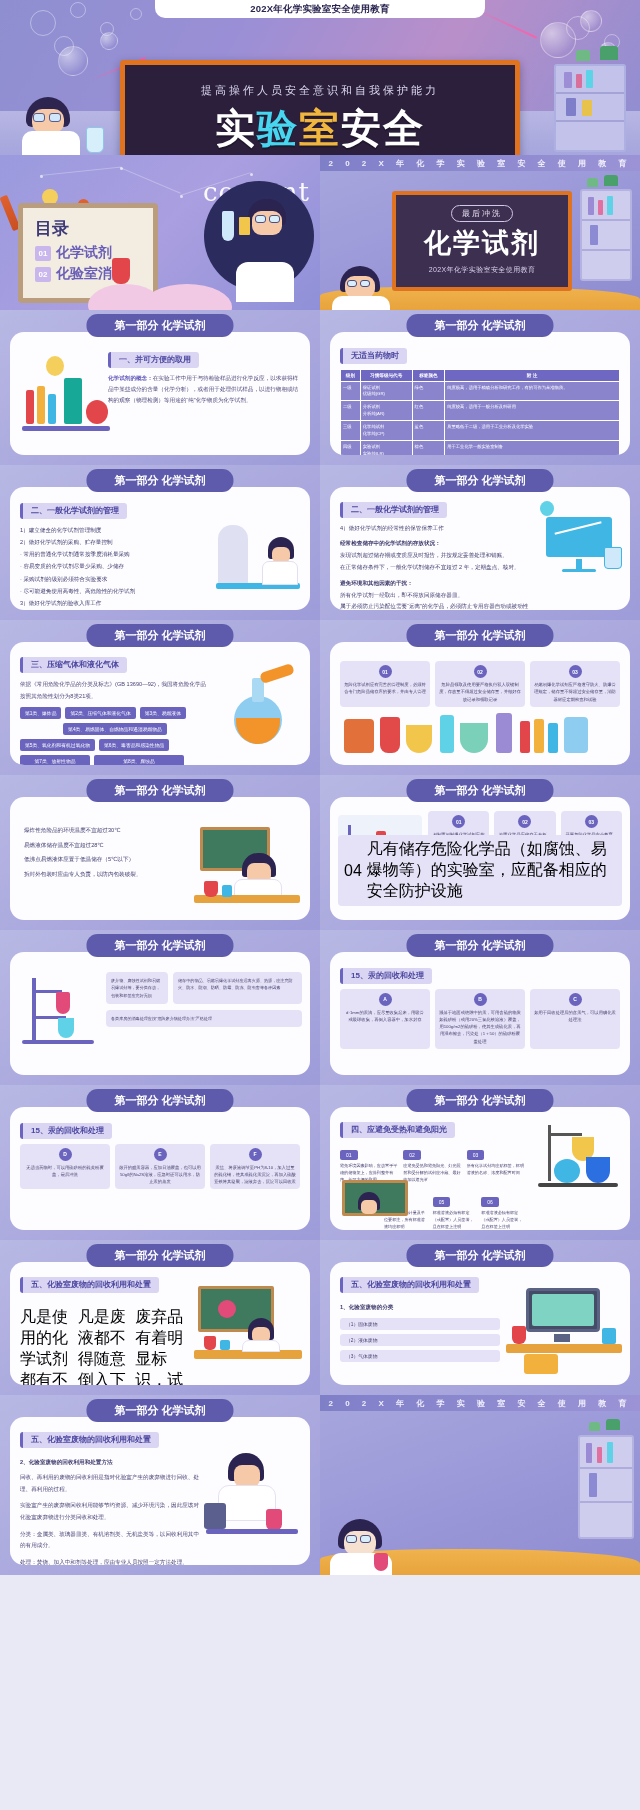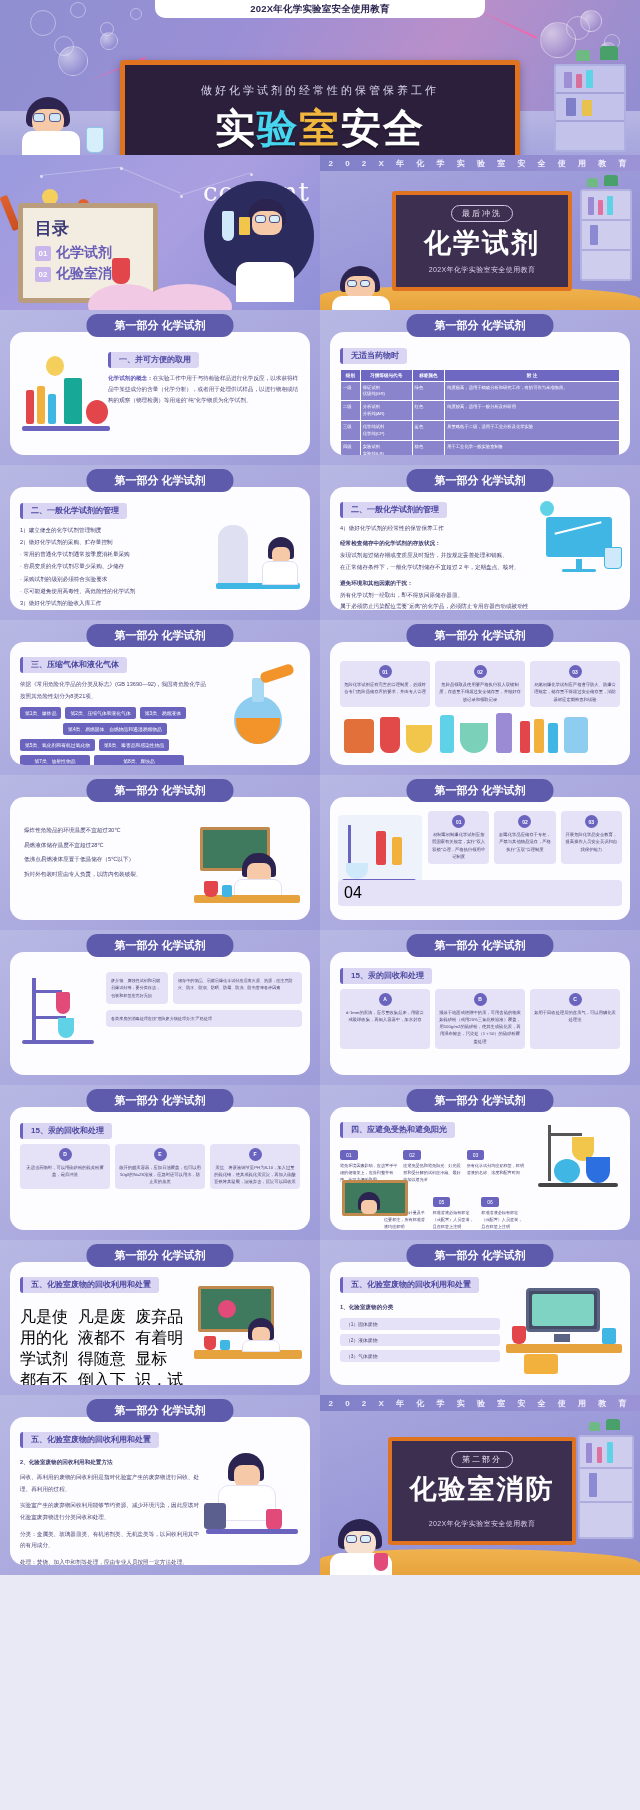--- a/index.html
+++ b/index.html
@@ -175,21 +175,21 @@
       <div style="position:absolute;left:8px;top:6px;width:8px;height:16px;background:#9d8ed6;border-radius:1px;"></div>
       <div style="position:absolute;left:20px;top:8px;width:6px;height:14px;background:#d96f9b;border-radius:1px;"></div>
       <div style="position:absolute;left:30px;top:4px;width:7px;height:18px;background:#5dd3e7;border-radius:1px;"></div>
       <div style="position:absolute;left:10px;top:32px;width:10px;height:18px;background:#7f7ec9;border-radius:1px;"></div>
       <div style="position:absolute;left:26px;top:34px;width:10px;height:16px;background:#e7c34e;border-radius:1px;"></div>
     </div>
     <div style="position:absolute;right:22px;top:46px;width:18px;height:14px;background:#4aa06a;border-radius:3px 3px 0 0;"></div>
     <div style="position:absolute;right:50px;top:50px;width:14px;height:11px;background:#6fba84;border-radius:3px 3px 0 0;"></div>
 
     <div class="board">
-      <div class="sub">做好化学试剂的经常性的保管保养工作</div>
+      <div class="sub">提高操作人员安全意识和自我保护能力</div>
       <div class="big">
         <span class="c1">实</span><span class="c2">验</span><span class="c3">室</span><span class="c1">安</span><span class="c1">全</span>
       </div>
     </div>
 
     <div style="position:absolute;left:20px;bottom:0;width:64px;height:58px;z-index:5;">
       <div style="position:absolute;left:6px;top:0;width:44px;height:30px;background:#2d2550;border-radius:22px 22px 6px 6px;"></div>
       <div style="position:absolute;left:12px;top:12px;width:32px;height:24px;background:#f6c9a8;border-radius:10px;"></div>
       <div style="position:absolute;left:13px;top:16px;width:12px;height:9px;background:#cfe6fb;border:1.5px solid #5a5a8c;border-radius:3px;"></div>
       <div style="position:absolute;left:29px;top:16px;width:12px;height:9px;background:#cfe6fb;border:1.5px solid #5a5a8c;border-radius:3px;"></div>
@@ -503,20 +503,21 @@
               <div class="txt">剧毒化学品应储存于专柜，严禁与其他物品混存，严格执行“五双”管理制度</div>
             </div>
             <div class="nbox">
               <div class="num">03</div>
               <div class="txt">开展危险化学品安全教育，提高操作人员安全意识和自我保护能力</div>
             </div>
           </div>
         </div>
         <div style="position:absolute;left:8px;right:8px;bottom:14px;background:#e5e2f7;border-radius:4px;padding:4px 6px;display:flex;align-items:center;gap:5px;">
           <div class="num" style="margin:0">04</div>
+          <div class="txt" style="text-align:left">凡有储存危险化学品（如腐蚀、易爆物等）的实验室，应配备相应的安全防护设施</div>
         </div>
       </div>
     </div>
   </div>
 
   <div style="display:flex;width:640px;height:155px;">
     <div class="s-body slide">
       <div class="hdr">第一部分 化学试剂</div>
       <div class="card">
         <div style="position:absolute;left:8px;top:24px;width:84px;height:84px;">
@@ -703,25 +704,20 @@
         <div style="position:absolute;left:0;right:0;top:30px;height:2px;background:#aeacdd;"></div>
         <div style="position:absolute;left:0;right:0;top:64px;height:2px;background:#aeacdd;"></div>
         <div style="position:absolute;left:6px;top:6px;width:6px;height:20px;background:#9b8ad4;border-radius:1px;"></div>
         <div style="position:absolute;left:17px;top:10px;width:5px;height:16px;background:#e0709f;border-radius:1px;"></div>
         <div style="position:absolute;left:27px;top:5px;width:6px;height:21px;background:#5fd2e8;border-radius:1px;"></div>
         <div style="position:absolute;left:9px;top:36px;width:8px;height:24px;background:#8b8ad2;border-radius:1px;"></div>
       </div>
       <div style="position:absolute;right:20px;top:24px;width:14px;height:11px;background:#4aa06a;border-radius:3px 3px 0 0;"></div>
       <div style="position:absolute;right:40px;top:27px;width:11px;height:9px;background:#6fba84;border-radius:3px 3px 0 0;"></div>
 
-      <div class="board2" style="top:42px;height:108px;left:68px;width:188px;">
-        <div class="pill">第二部分</div>
-        <div class="t">化验室消防</div>
-        <div class="st">202X年化学实验室安全使用教育</div>
-      </div>
       <div style="position:absolute;left:0;bottom:0;width:320px;height:26px;background:linear-gradient(#f0b34e,#e8a33c);border-radius:40% 55% 0 0;"></div>
       <div style="position:absolute;left:10px;bottom:0;width:64px;height:56px;z-index:4;">
         <div style="position:absolute;left:8px;top:0;width:44px;height:30px;background:#2b2350;border-radius:22px 22px 5px 5px;"></div>
         <div style="position:absolute;left:14px;top:12px;width:32px;height:24px;background:#f6e0cf;border-radius:10px;"></div>
         <div style="position:absolute;left:16px;top:16px;width:11px;height:8px;background:#d9eefb;border:1.3px solid #4d4d82;border-radius:3px;"></div>
         <div style="position:absolute;left:30px;top:16px;width:11px;height:8px;background:#d9eefb;border:1.3px solid #4d4d82;border-radius:3px;"></div>
         <div style="position:absolute;left:0;top:34px;width:62px;height:24px;background:#fff;border-radius:11px 11px 0 0;"></div>
         <div style="position:absolute;left:44px;top:34px;width:14px;height:18px;background:#e24a7a;border-radius:3px 3px 7px 7px;"></div>
       </div>
     </div>

